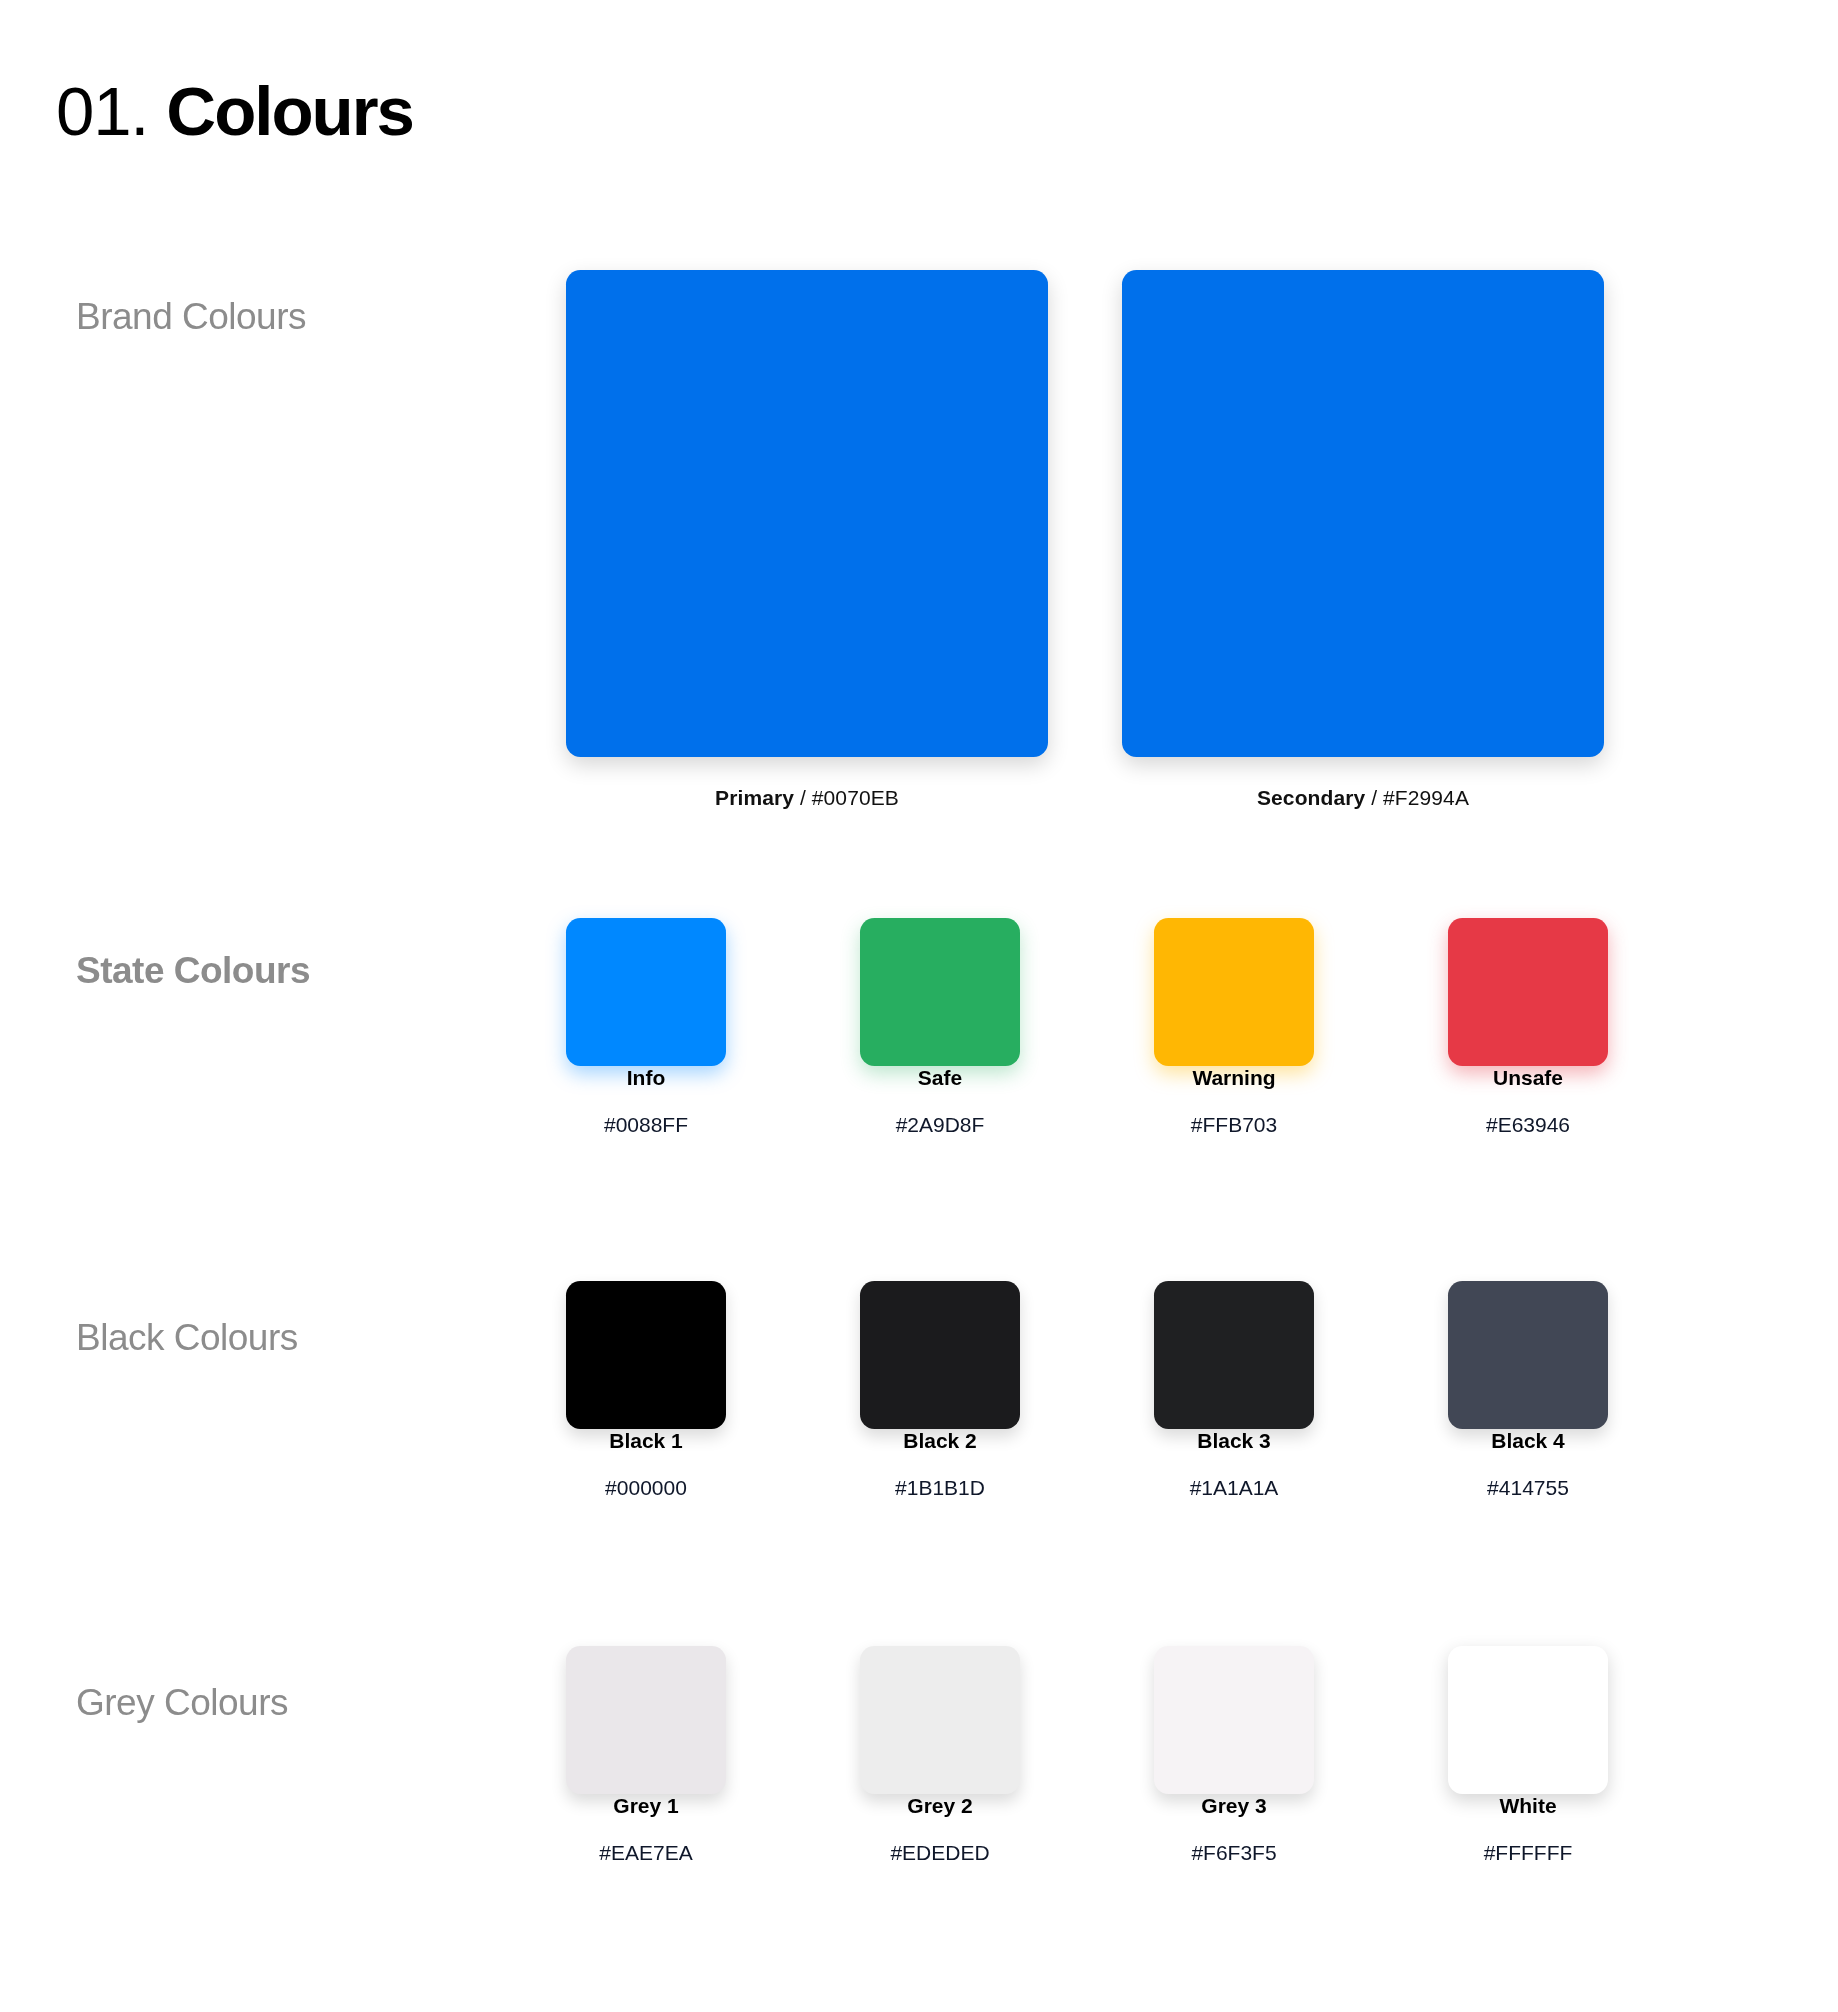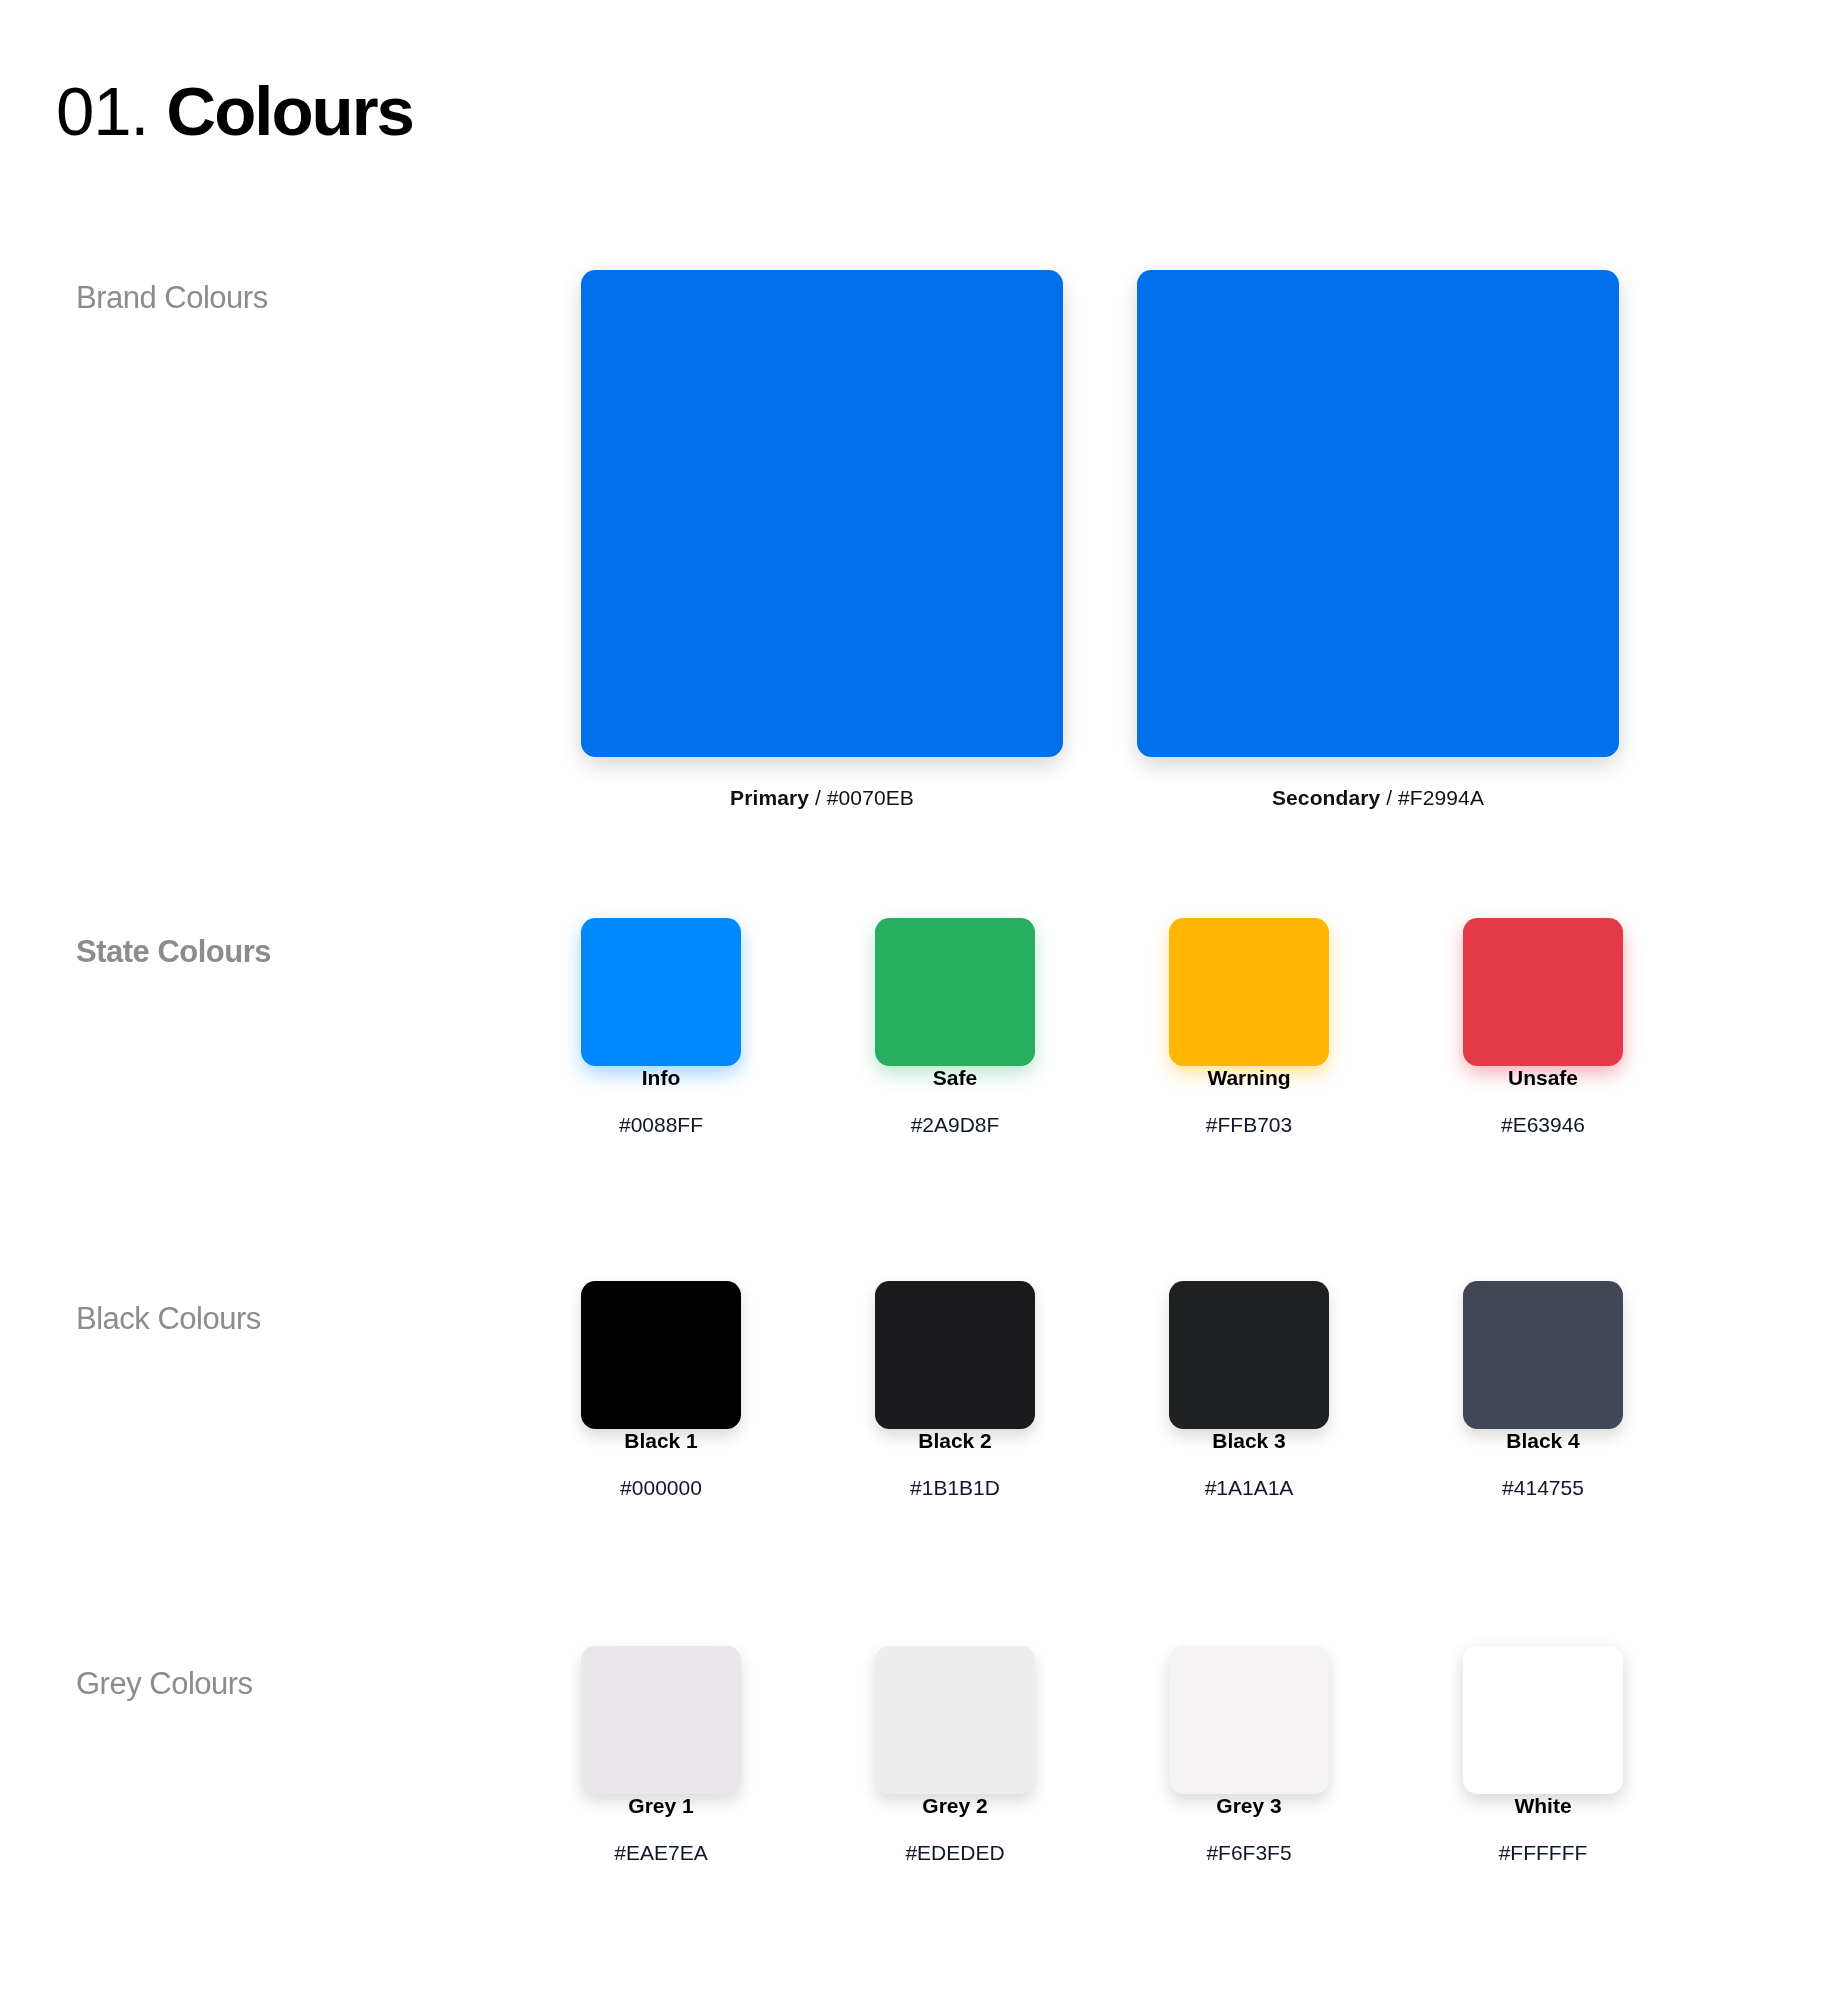--- a/index.html
+++ b/index.html
@@ -45,30 +45,31 @@
 
   
   .section {
     position: absolute;
     left: 0;
     width: 1839px;
   }
   .section-label {
     position: absolute;
     left: 76px;
-    font-size: 31px;
+    font-size: 37px;
     font-weight: 400;
     color: #8C8C8C;
     letter-spacing: -0.5px;
     white-space: nowrap;
+    margin-top: 16px;
   }
 
   .swatch-area {
     position: absolute;
-    left: 581px;
+    left: 566px;
     top: 0;
   }
 
   
   .brand-row {
     display: flex;
     gap: 74px;
   }
   .brand-item { width: 482px; }
   .brand-chip {

